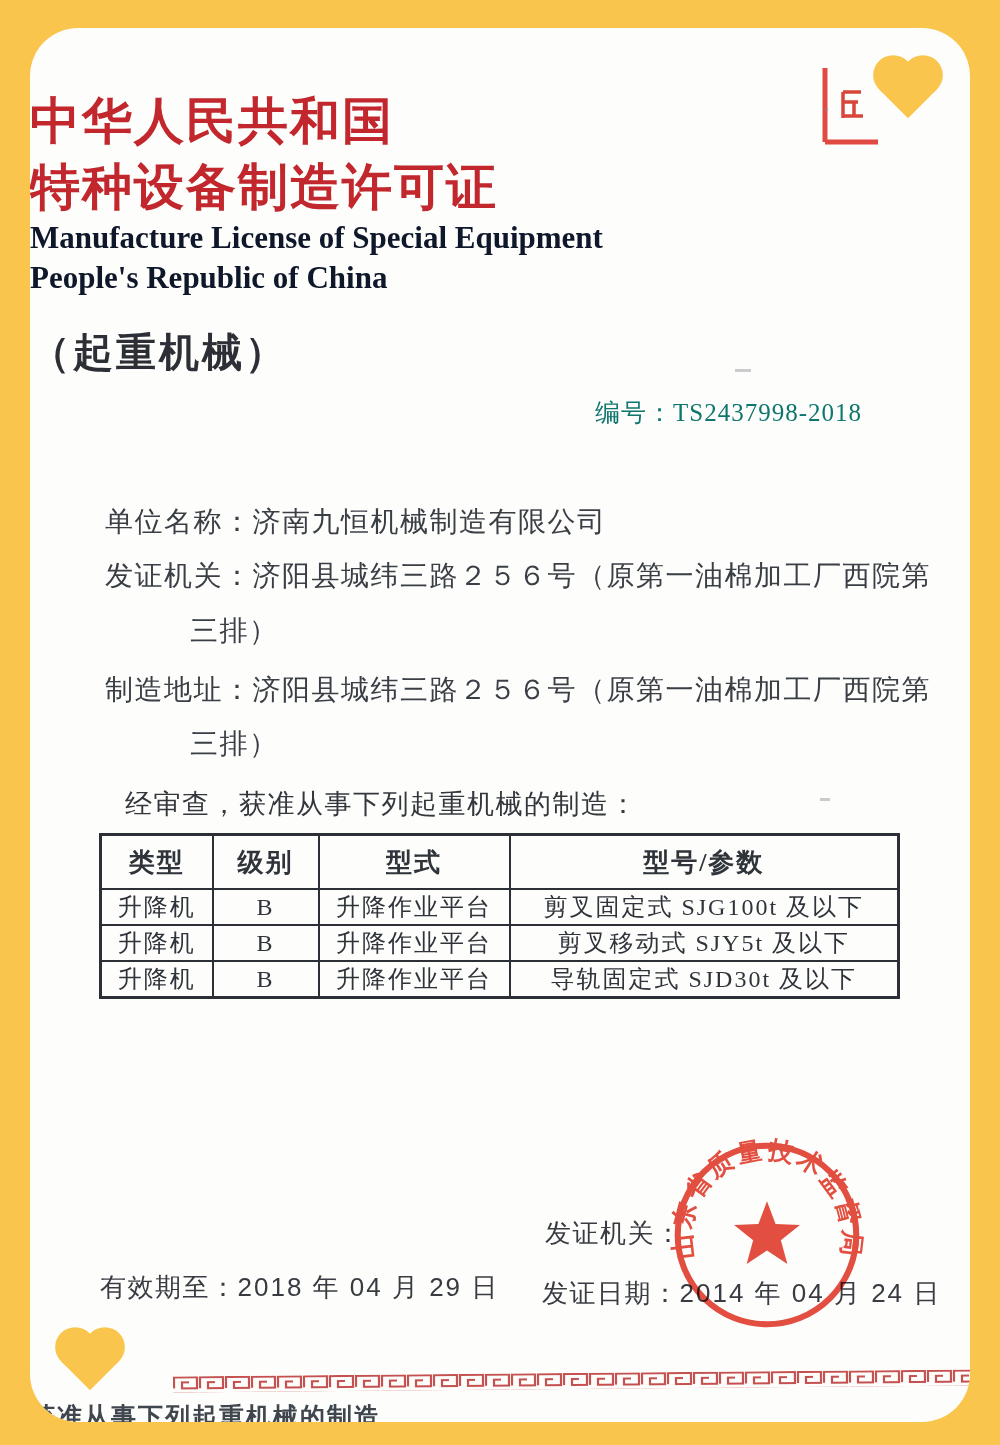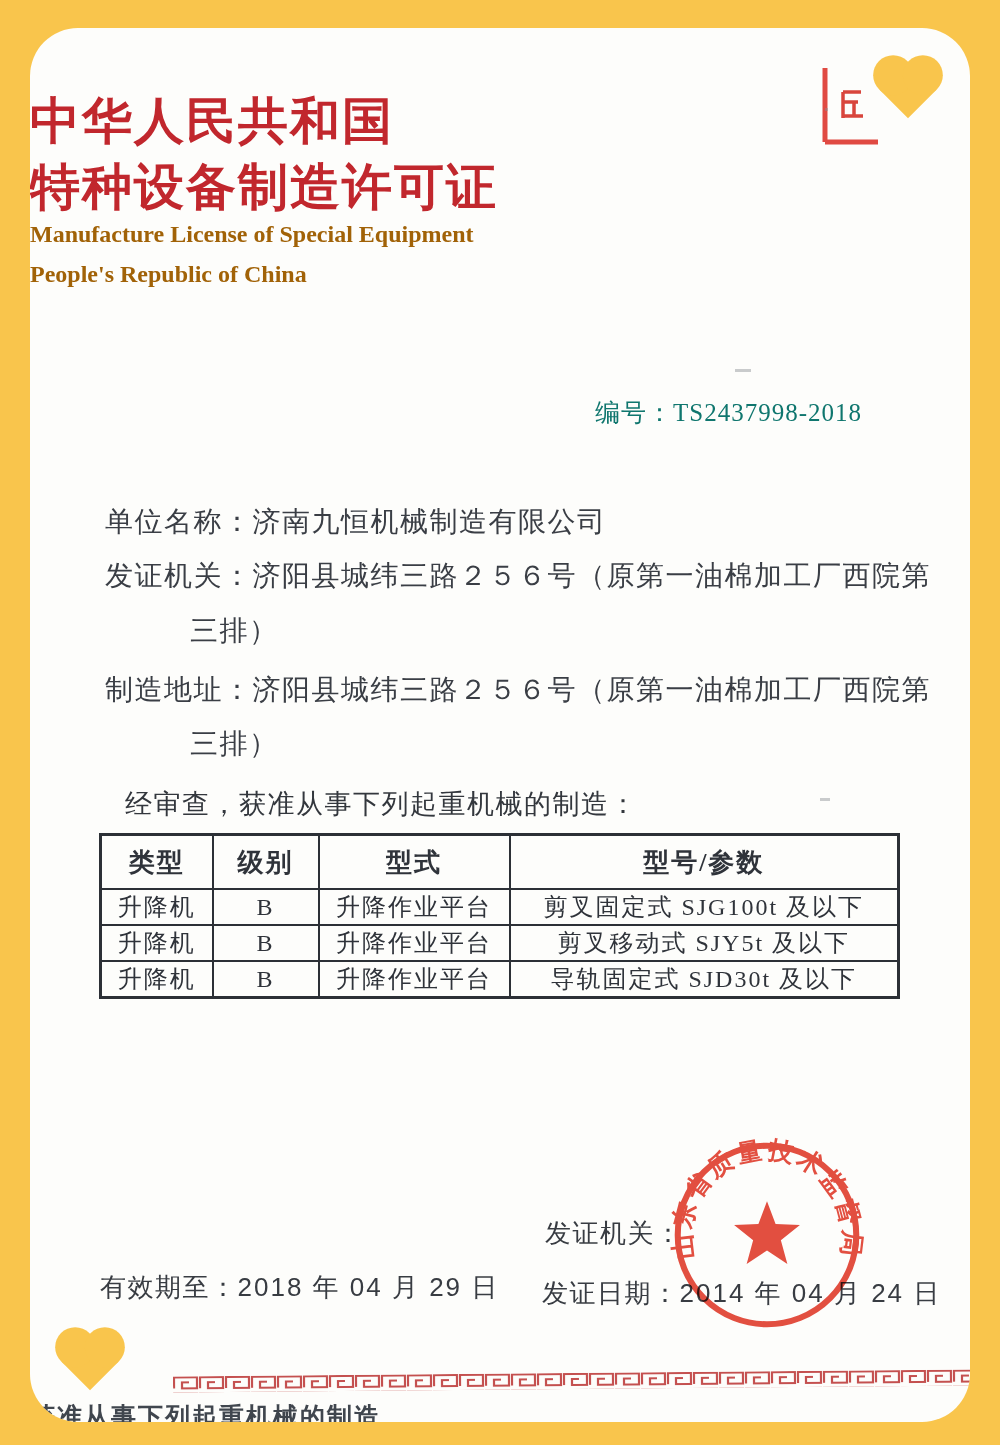--- a/index.html
+++ b/index.html
@@ -13,21 +13,21 @@
     background:#fdfdfb;border-radius:48px;overflow:hidden;
   }
   .line{position:absolute;white-space:nowrap;color:#383c42;}
   .centered{left:0;width:940px;}
   .title-cn{
     font-family:"Liberation Sans","DejaVu Sans",sans-serif;
     font-weight:700;color:#c1272d;font-size:50px;letter-spacing:2px;line-height:1.1;
   }
   .title-en{
     font-family:"Liberation Serif","DejaVu Serif",serif;
-    font-weight:700;color:#a16207;font-size:24px;line-height:1.1;
+    font-weight:700;color:#0f172a;font-size:31px;line-height:1.1;
   }
   .subtitle{font-size:40px;font-weight:600;color:#2c2f35;letter-spacing:3px;}
   .license-line{left:565px;top:368px;font-size:25px;color:#0f766e;letter-spacing:1px;}
   .field{font-size:28px;letter-spacing:1.5px;color:#3a3e45;}
   .f-company{left:75px;top:475px;}
   .f-reg1{left:75px;top:529px;}
   .f-reg2{left:160px;top:584px;}
   .f-mfg1{left:75px;top:643px;}
   .f-mfg2{left:160px;top:697px;}
   .intro{left:95px;top:758px;font-size:27px;letter-spacing:1.5px;color:#33373d;}
@@ -74,20 +74,21 @@
 </head>
 <body>
 
 <div class="sheet">
 
   <div class="line centered title-cn" style="top:66px">中华人民共和国</div>
   <div class="line centered title-cn" style="top:132px">特种设备制造许可证</div>
   <div class="line centered title-en" style="top:193px">Manufacture License of Special Equipment</div>
   <div class="line centered title-en" style="top:233px">People's Republic of China</div>
 
+  <div class="line centered subtitle" style="top:297px">（起重机械）</div>
 
   <div class="line license-line"><span>编号：</span><span>TS2437998-2018</span></div>
 
   <div class="line field f-company"><span>单位名称：</span><span>济南九恒机械制造有限公司</span></div>
 
   <div class="line field f-reg1"><span>发证机关：</span><span>济阳县城纬三路２５６号（原第一油棉加工厂西院第</span></div>
   <div class="line field f-reg2"><span>三排）</span></div>
 
   <div class="line field f-mfg1"><span>制造地址：</span><span>济阳县城纬三路２５６号（原第一油棉加工厂西院第</span></div>
   <div class="line field f-mfg2"><span>三排）</span></div>

